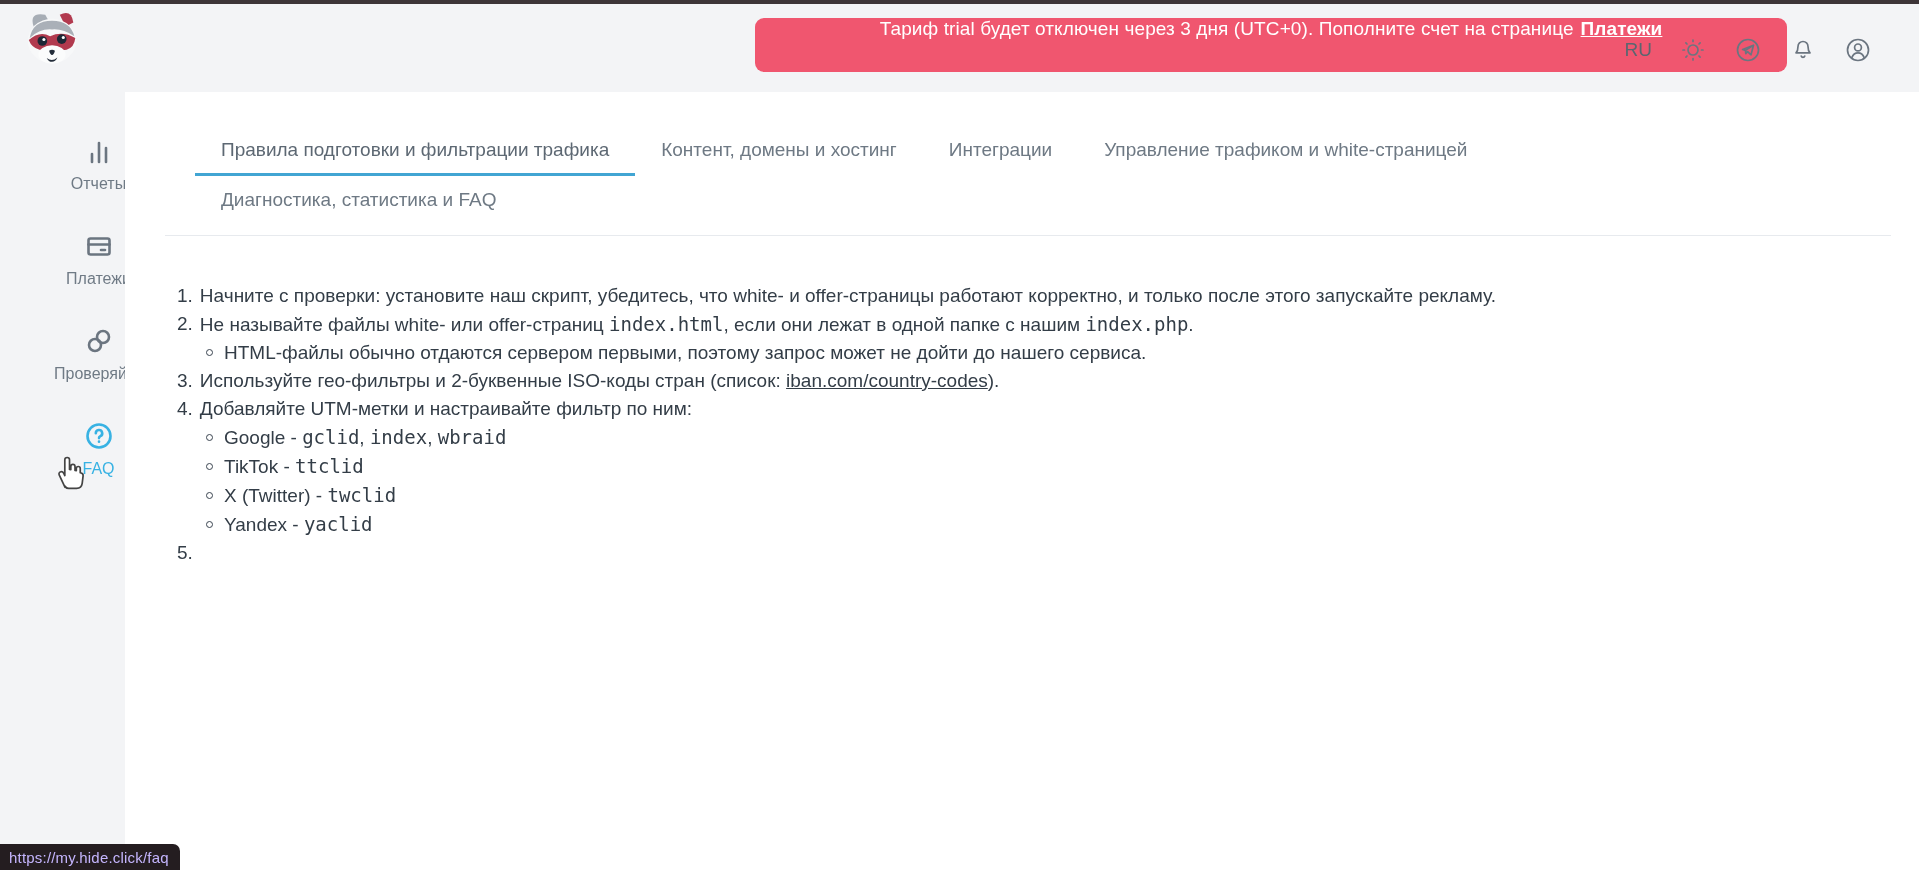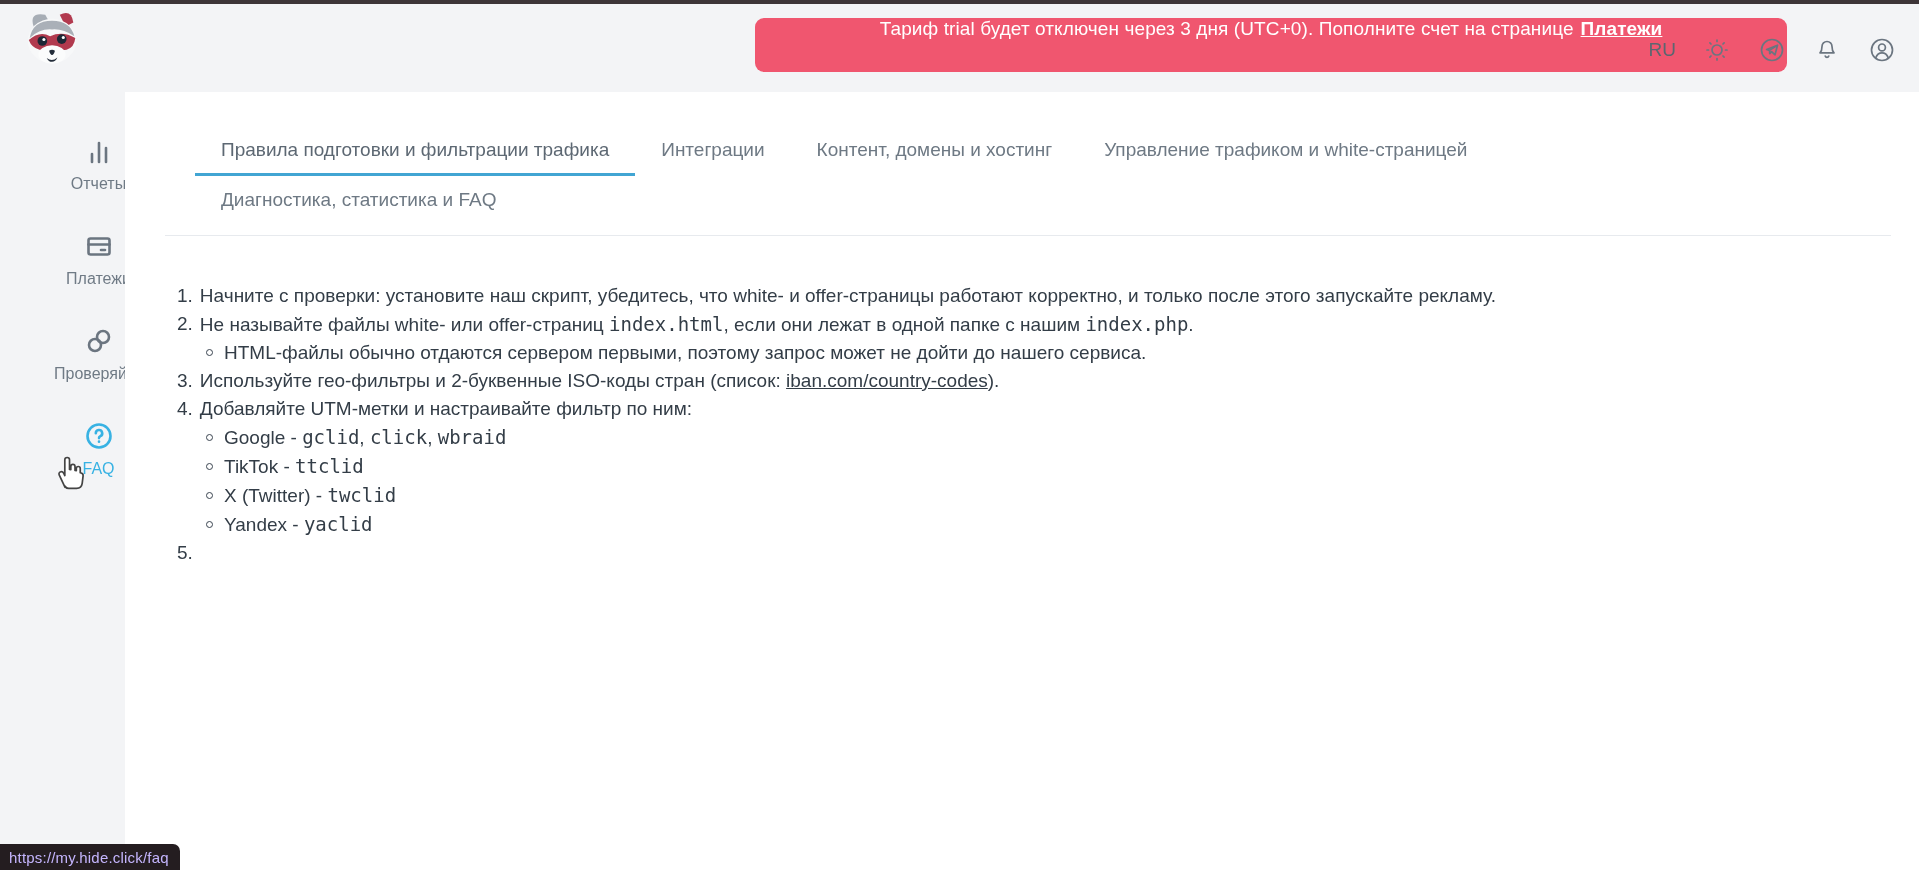--- a/index.html
+++ b/index.html
@@ -17,21 +17,21 @@
   .topbar { position:absolute; left:0; top:4px; width:100%; height:88px; background:#f3f4f6; }
   .logo { position:absolute; left:22px; top:6px; width:62px; height:58px; cursor:pointer; }
   .alert-banner {
     position:absolute; left:755px; top:14px; width:1032px; height:54px;
     background:#f0566f; border-radius:9px; color:#fff;
     display:flex; align-items:flex-start; justify-content:center;
     font-size:19px; font-weight:500; letter-spacing:.1px;
   }
   .alert-banner a { color:#fff; font-weight:700; text-decoration:underline; margin-left:7px; cursor:pointer; }
   .topbar-right {
-    position:absolute; right:23px; top:4px; height:84px;
+    position:absolute; right:47px; top:4px; height:84px;
     display:flex; align-items:center; gap:27px;
   }
   .lang { font-size:19px; color:#5b6670; font-weight:500; cursor:pointer; }
   .tb-icon { width:28px; height:28px; display:block; cursor:pointer; }
   .tb-icon svg { width:100%; height:100%; stroke:#6b7580; fill:none; stroke-width:1.7; stroke-linecap:round; stroke-linejoin:round; }
 
   
   .sidebar { position:absolute; left:0; top:92px; width:125px; bottom:0; background:#f3f4f6; padding-top:44px;margin-left:36px; }
   .side-item { display:flex; flex-direction:column; align-items:center; gap:9px; margin-bottom:38px; cursor:pointer; }
   .side-item .s-icon { width:30px; height:30px; }
@@ -183,22 +183,22 @@
         </svg>
     </span>
     <span class="s-label">FAQ</span>
   </div>
 </aside>
 
 <main class="main">
   <div class="tabs">
     <div class="tabs-row">
       <div class="tab active">Правила подготовки и фильтрации трафика</div>
+      <div class="tab">Контент, домены и хостинг</div>
       <div class="tab">Интеграции</div>
-      <div class="tab">Контент, домены и хостинг</div>
       <div class="tab">Управление трафиком и white-страницей</div>
     </div>
     <div class="tabs-row">
       <div class="tab">Диагностика, статистика и FAQ</div>
     </div>
   </div>
   <div class="divider"></div>
 
   <div class="faq-list">
       <div class="li-row">
@@ -216,21 +216,21 @@
       <div class="li-row">
         <span class="li-num">3.</span>
         <span class="li-body"><span>Используйте гео-фильтры и 2-буквенные ISO-коды стран (список: </span><a class="inline-link">iban.com/country-codes</a><span>).</span></span>
       </div>
       <div class="li-row">
         <span class="li-num">4.</span>
         <span class="li-body"><span>Добавляйте UTM-метки и настраивайте фильтр по ним:</span></span>
       </div>
       <div class="li-sub">
         <span class="circle-marker"></span>
-        <span class="li-body"><span>Google - </span><span class="code">gclid</span><span>, </span><span class="code">click</span><span>, </span><span class="code">wbraid</span></span>
+        <span class="li-body"><span>Google - </span><span class="code">gclid</span><span>, </span><span class="code">index</span><span>, </span><span class="code">wbraid</span></span>
       </div>
       <div class="li-sub">
         <span class="circle-marker"></span>
         <span class="li-body"><span>TikTok - </span><span class="code">ttclid</span></span>
       </div>
       <div class="li-sub">
         <span class="circle-marker"></span>
         <span class="li-body"><span>X (Twitter) - </span><span class="code">twclid</span></span>
       </div>
       <div class="li-sub">

